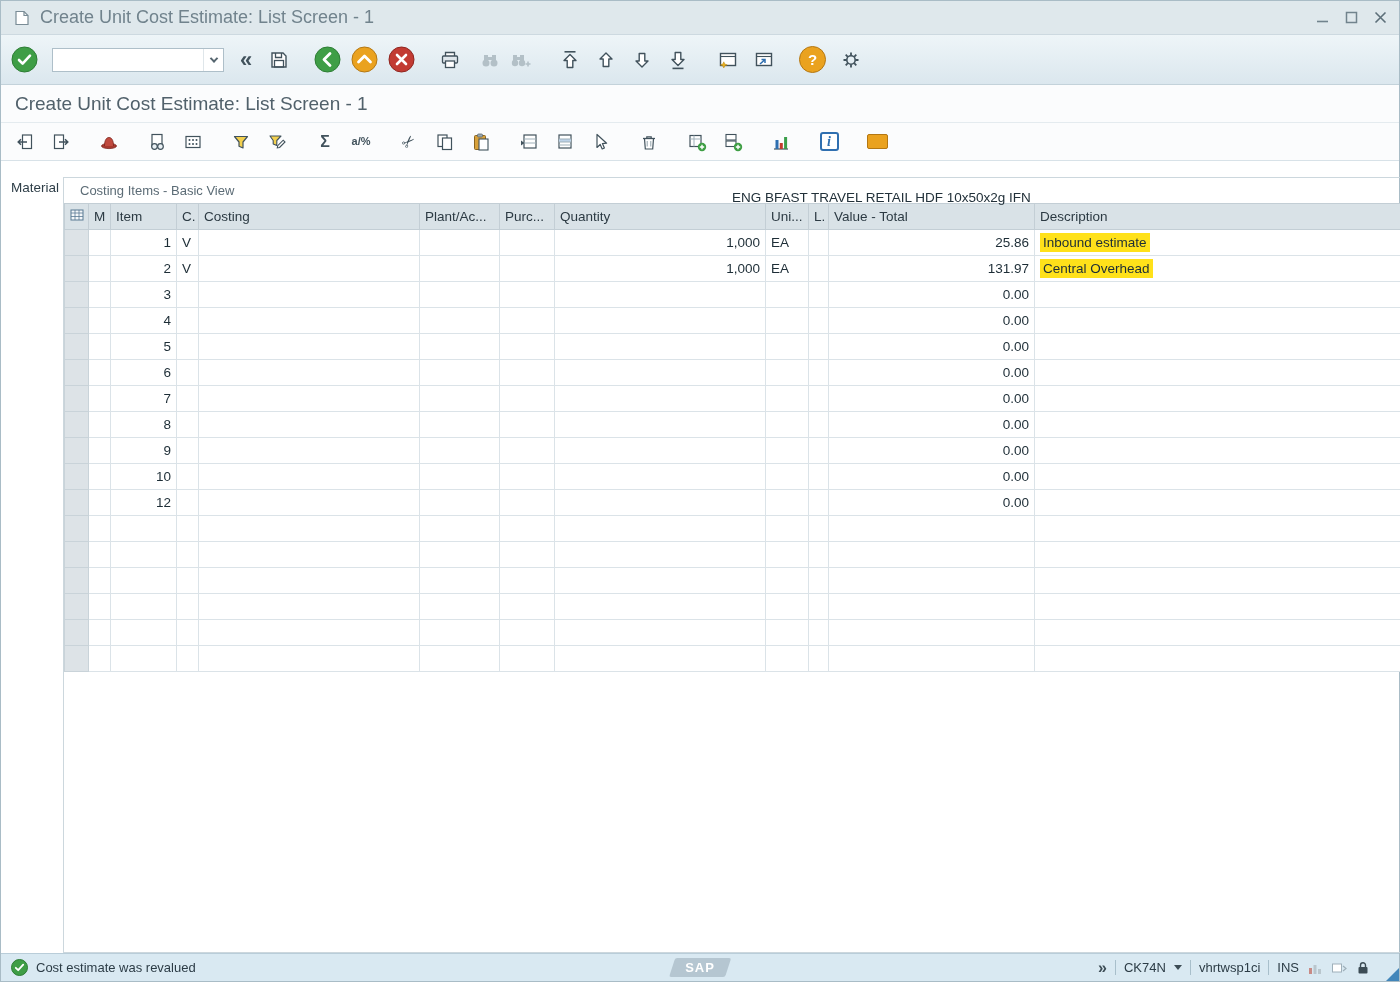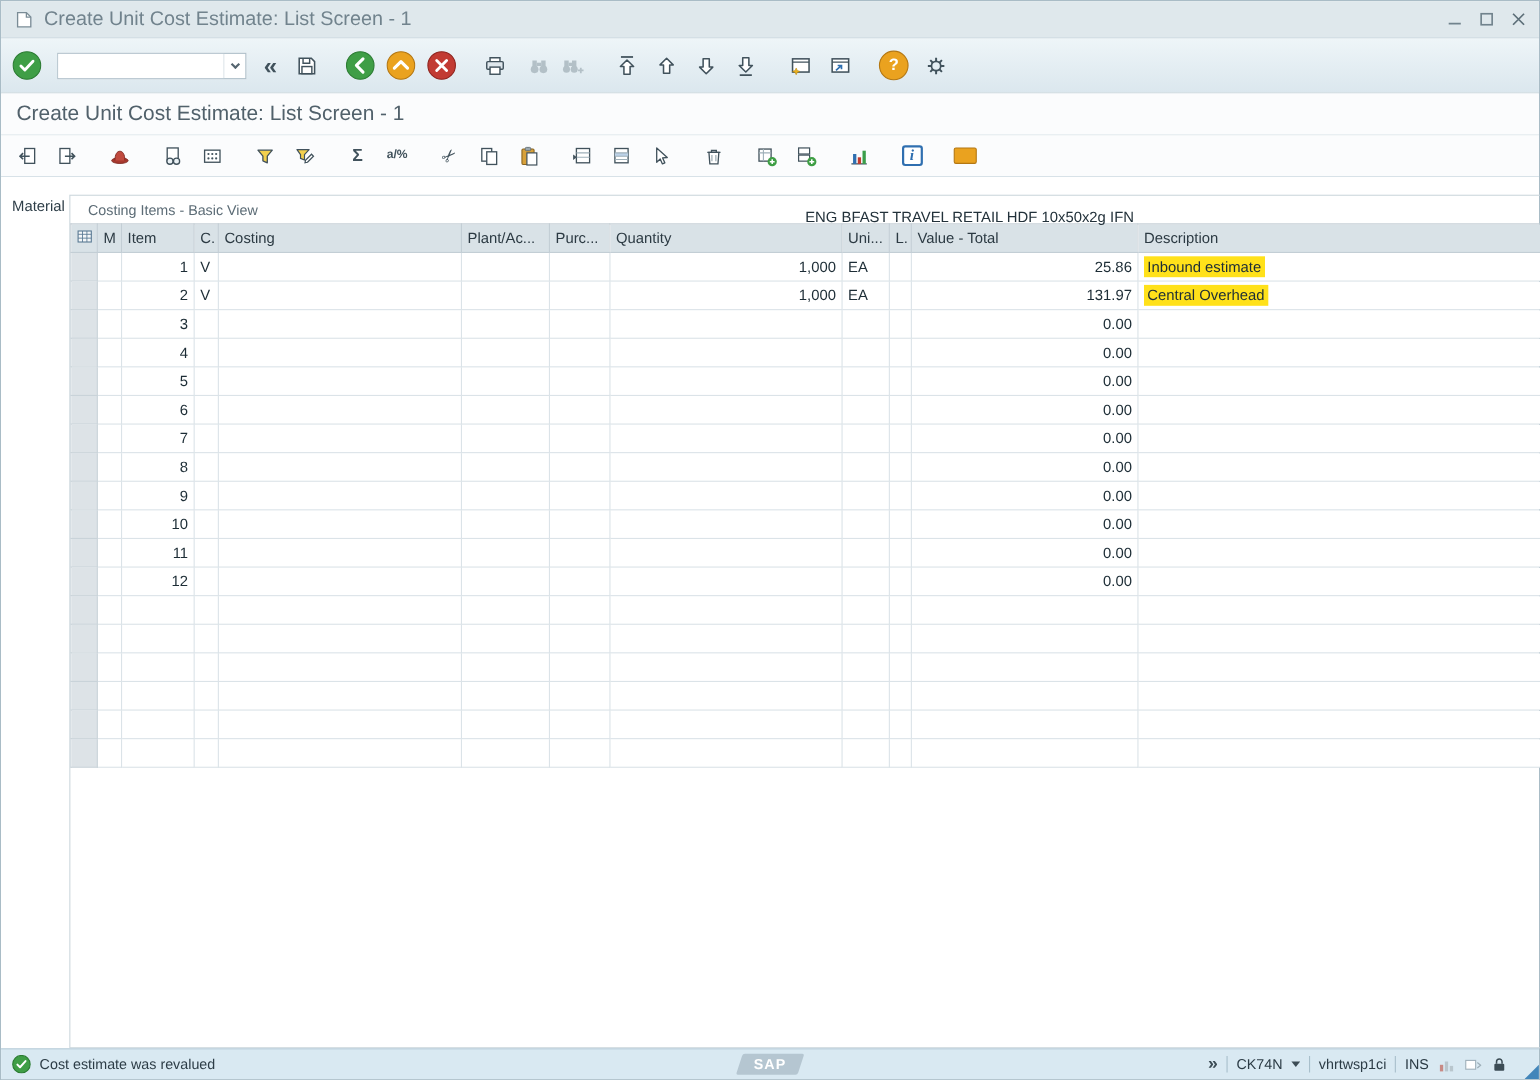--- a/index.html
+++ b/index.html
@@ -533,34 +533,20 @@
                 <td class="col-purc"></td>
                 <td class="col-qty"></td>
                 <td class="col-unit"></td>
                 <td class="col-l"></td>
                 <td class="col-value">0.00</td>
                 <td class="col-desc"></td>
               </tr>
               <tr>
                 <td class="col-sel"></td>
                 <td class="col-m"></td>
-                <td class="col-item">11</td>
-                <td class="col-c"></td>
-                <td class="col-resource"></td>
-                <td class="col-plant"></td>
-                <td class="col-purc"></td>
-                <td class="col-qty"></td>
-                <td class="col-unit"></td>
-                <td class="col-l"></td>
-                <td class="col-value">0.00</td>
-                <td class="col-desc"></td>
-              </tr>
-              <tr>
-                <td class="col-sel"></td>
-                <td class="col-m"></td>
                 <td class="col-item">12</td>
                 <td class="col-c"></td>
                 <td class="col-resource"></td>
                 <td class="col-plant"></td>
                 <td class="col-purc"></td>
                 <td class="col-qty"></td>
                 <td class="col-unit"></td>
                 <td class="col-l"></td>
                 <td class="col-value">0.00</td>
                 <td class="col-desc"></td>

